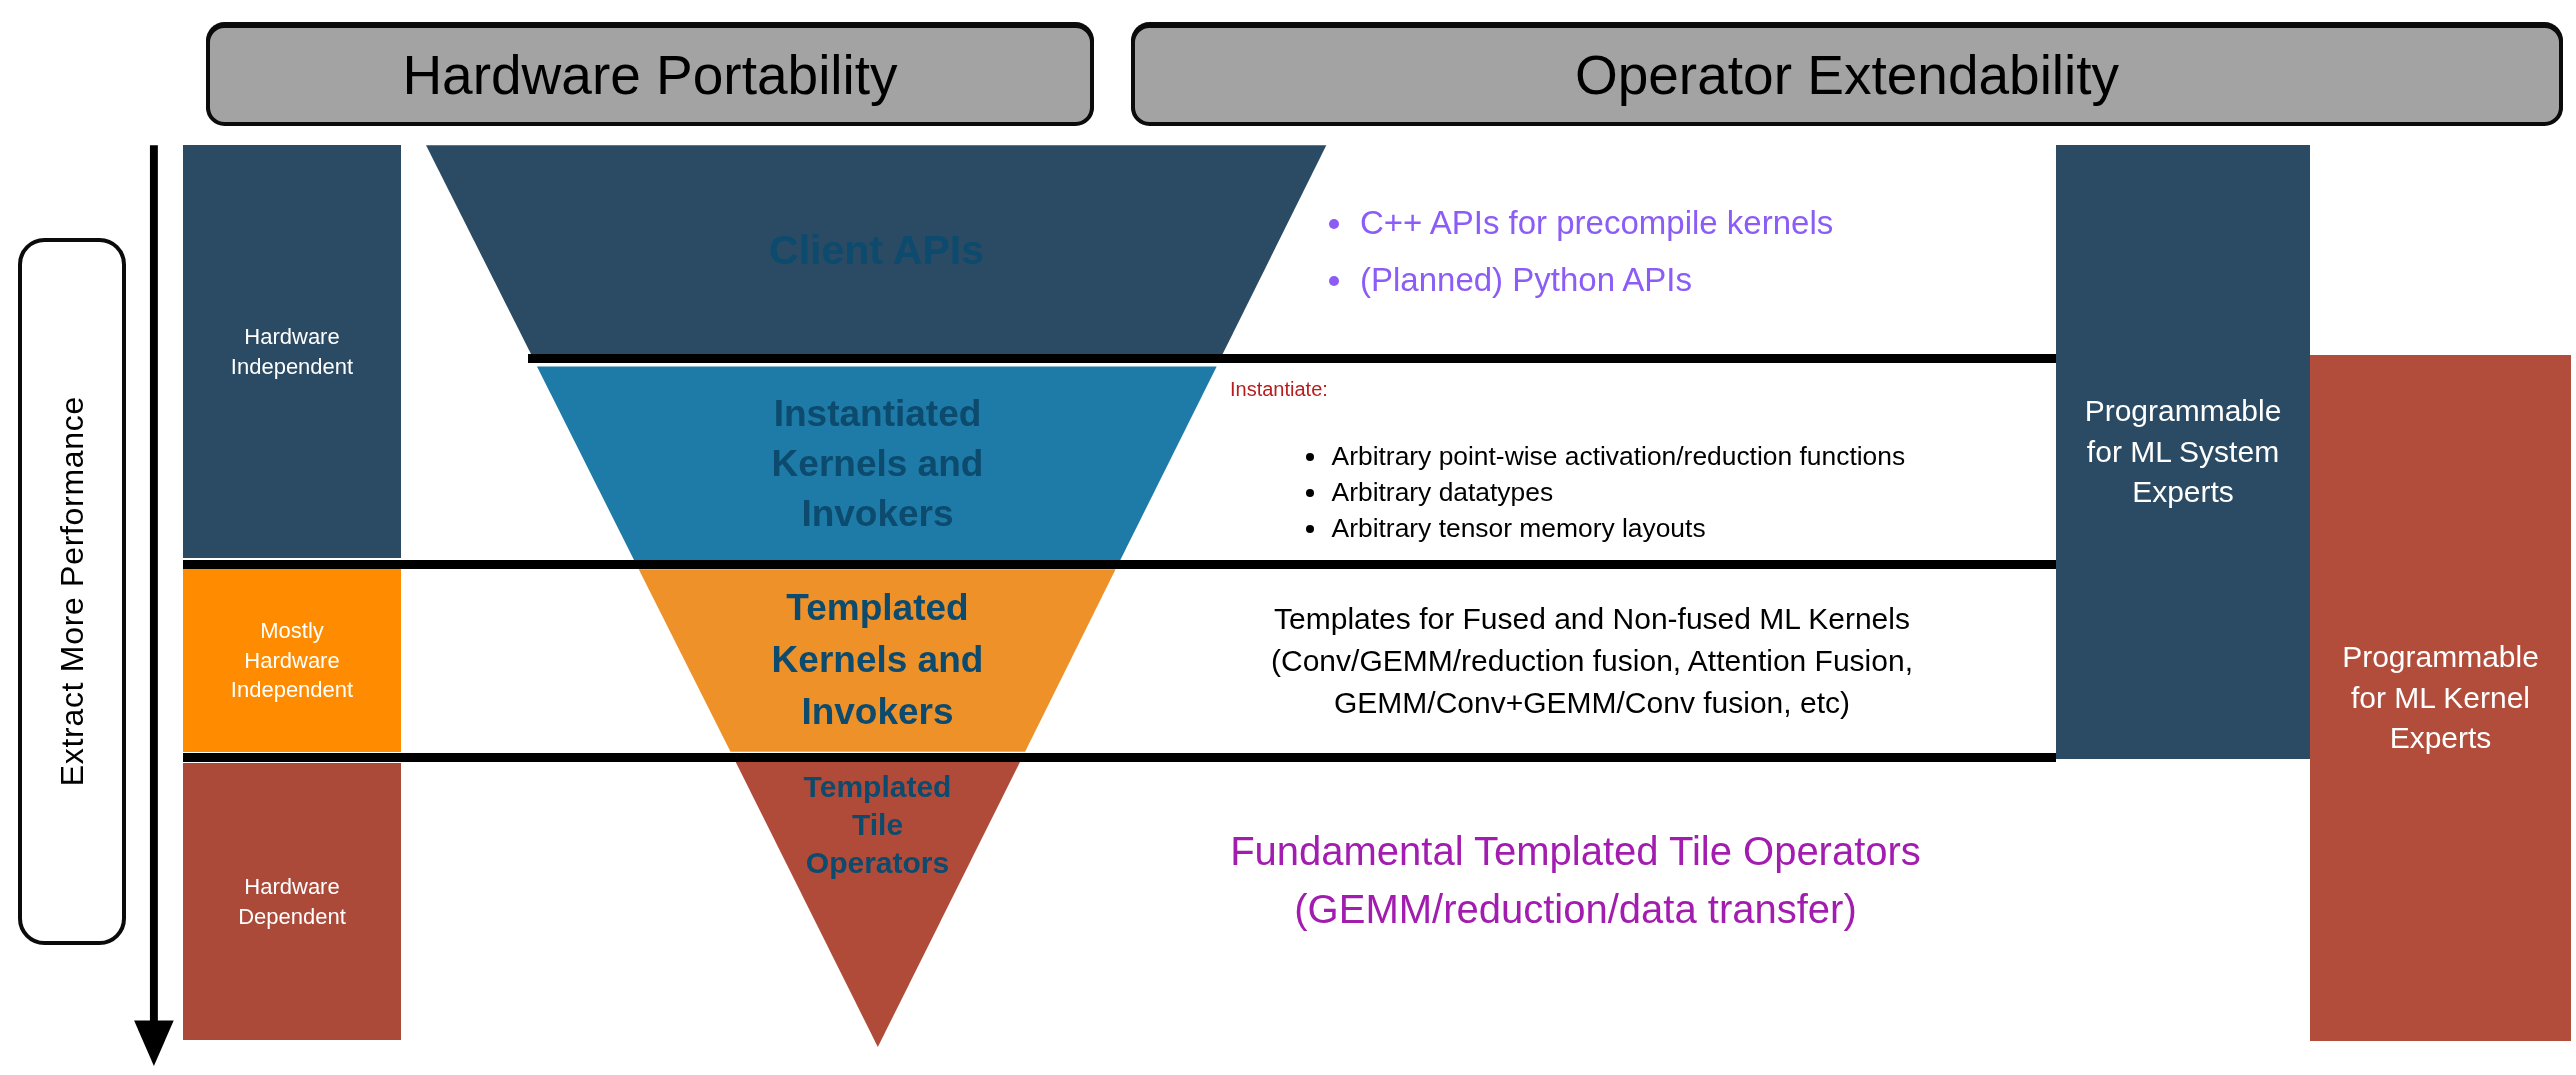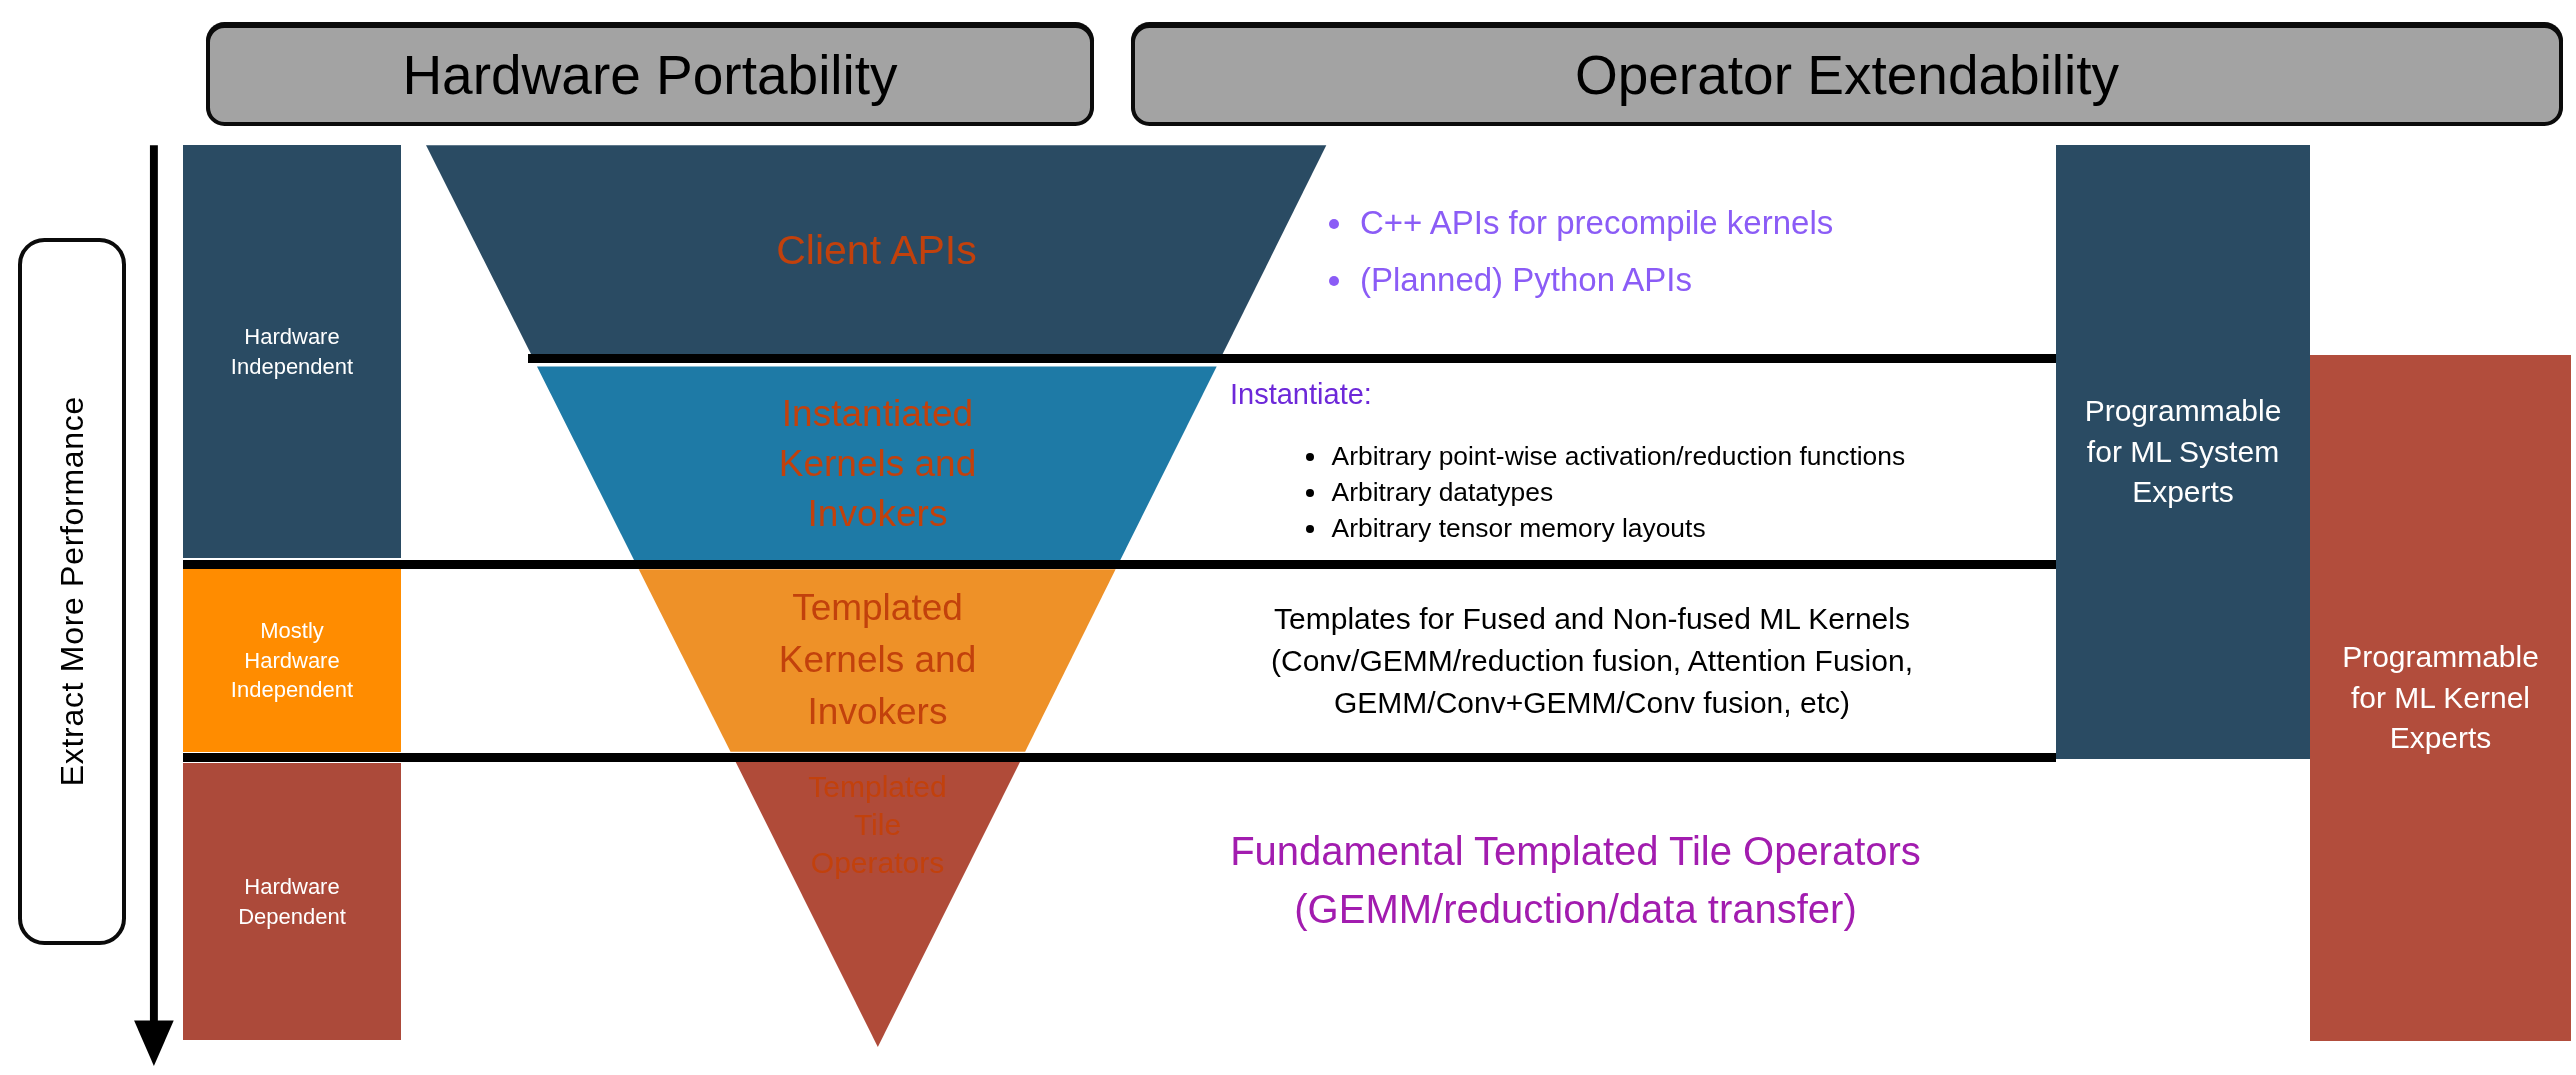--- a/index.html
+++ b/index.html
@@ -24,30 +24,30 @@
   .bg-navy{background:#2A4B63;}
   .bg-orange-bright{background:#FF8C00;}
   .bg-red{background:#AC4A3A;}
 
   .right-box{color:#fff;font-size:30px;line-height:1.35;}
 
   
   .hline{background:#000;height:9.2px;}
 
   
-  .funnel-label{color:#c2410c;}
+  .funnel-label{color:#0c4a6e;font-weight:bold;}
   .fl-1{font-size:41px;}
   .fl-2{font-size:37px;line-height:1.35;}
   .fl-3{font-size:37px;line-height:1.4;}
   .fl-4{font-size:30px;line-height:1.28;align-items:flex-start;padding-top:6.6px;}
 
   
   .bullets-lg{margin:0;padding-left:38px;font-size:33px;line-height:1.72;color:#8b5cf6;}
   .bullets-lg li{padding-left:4px;}
-  .instantiate-heading{font-size:29px;color:#6d28d9;}
+  .instantiate-heading{font-size:20px;color:#b91c1c;}
   .bullets-sm{margin:0;padding-left:34px;font-size:26.4px;line-height:1.36;color:#000;}
   .bullets-sm li{padding-left:2.6px;}
   .templates-text{font-size:30px;line-height:1.4;color:#000;text-align:center;}
   .fundamental-text{font-size:40px;line-height:1.45;color:#a21caf;text-align:center;}
 
   svg{display:block;}
 </style>
 </head>
 <body>
 

